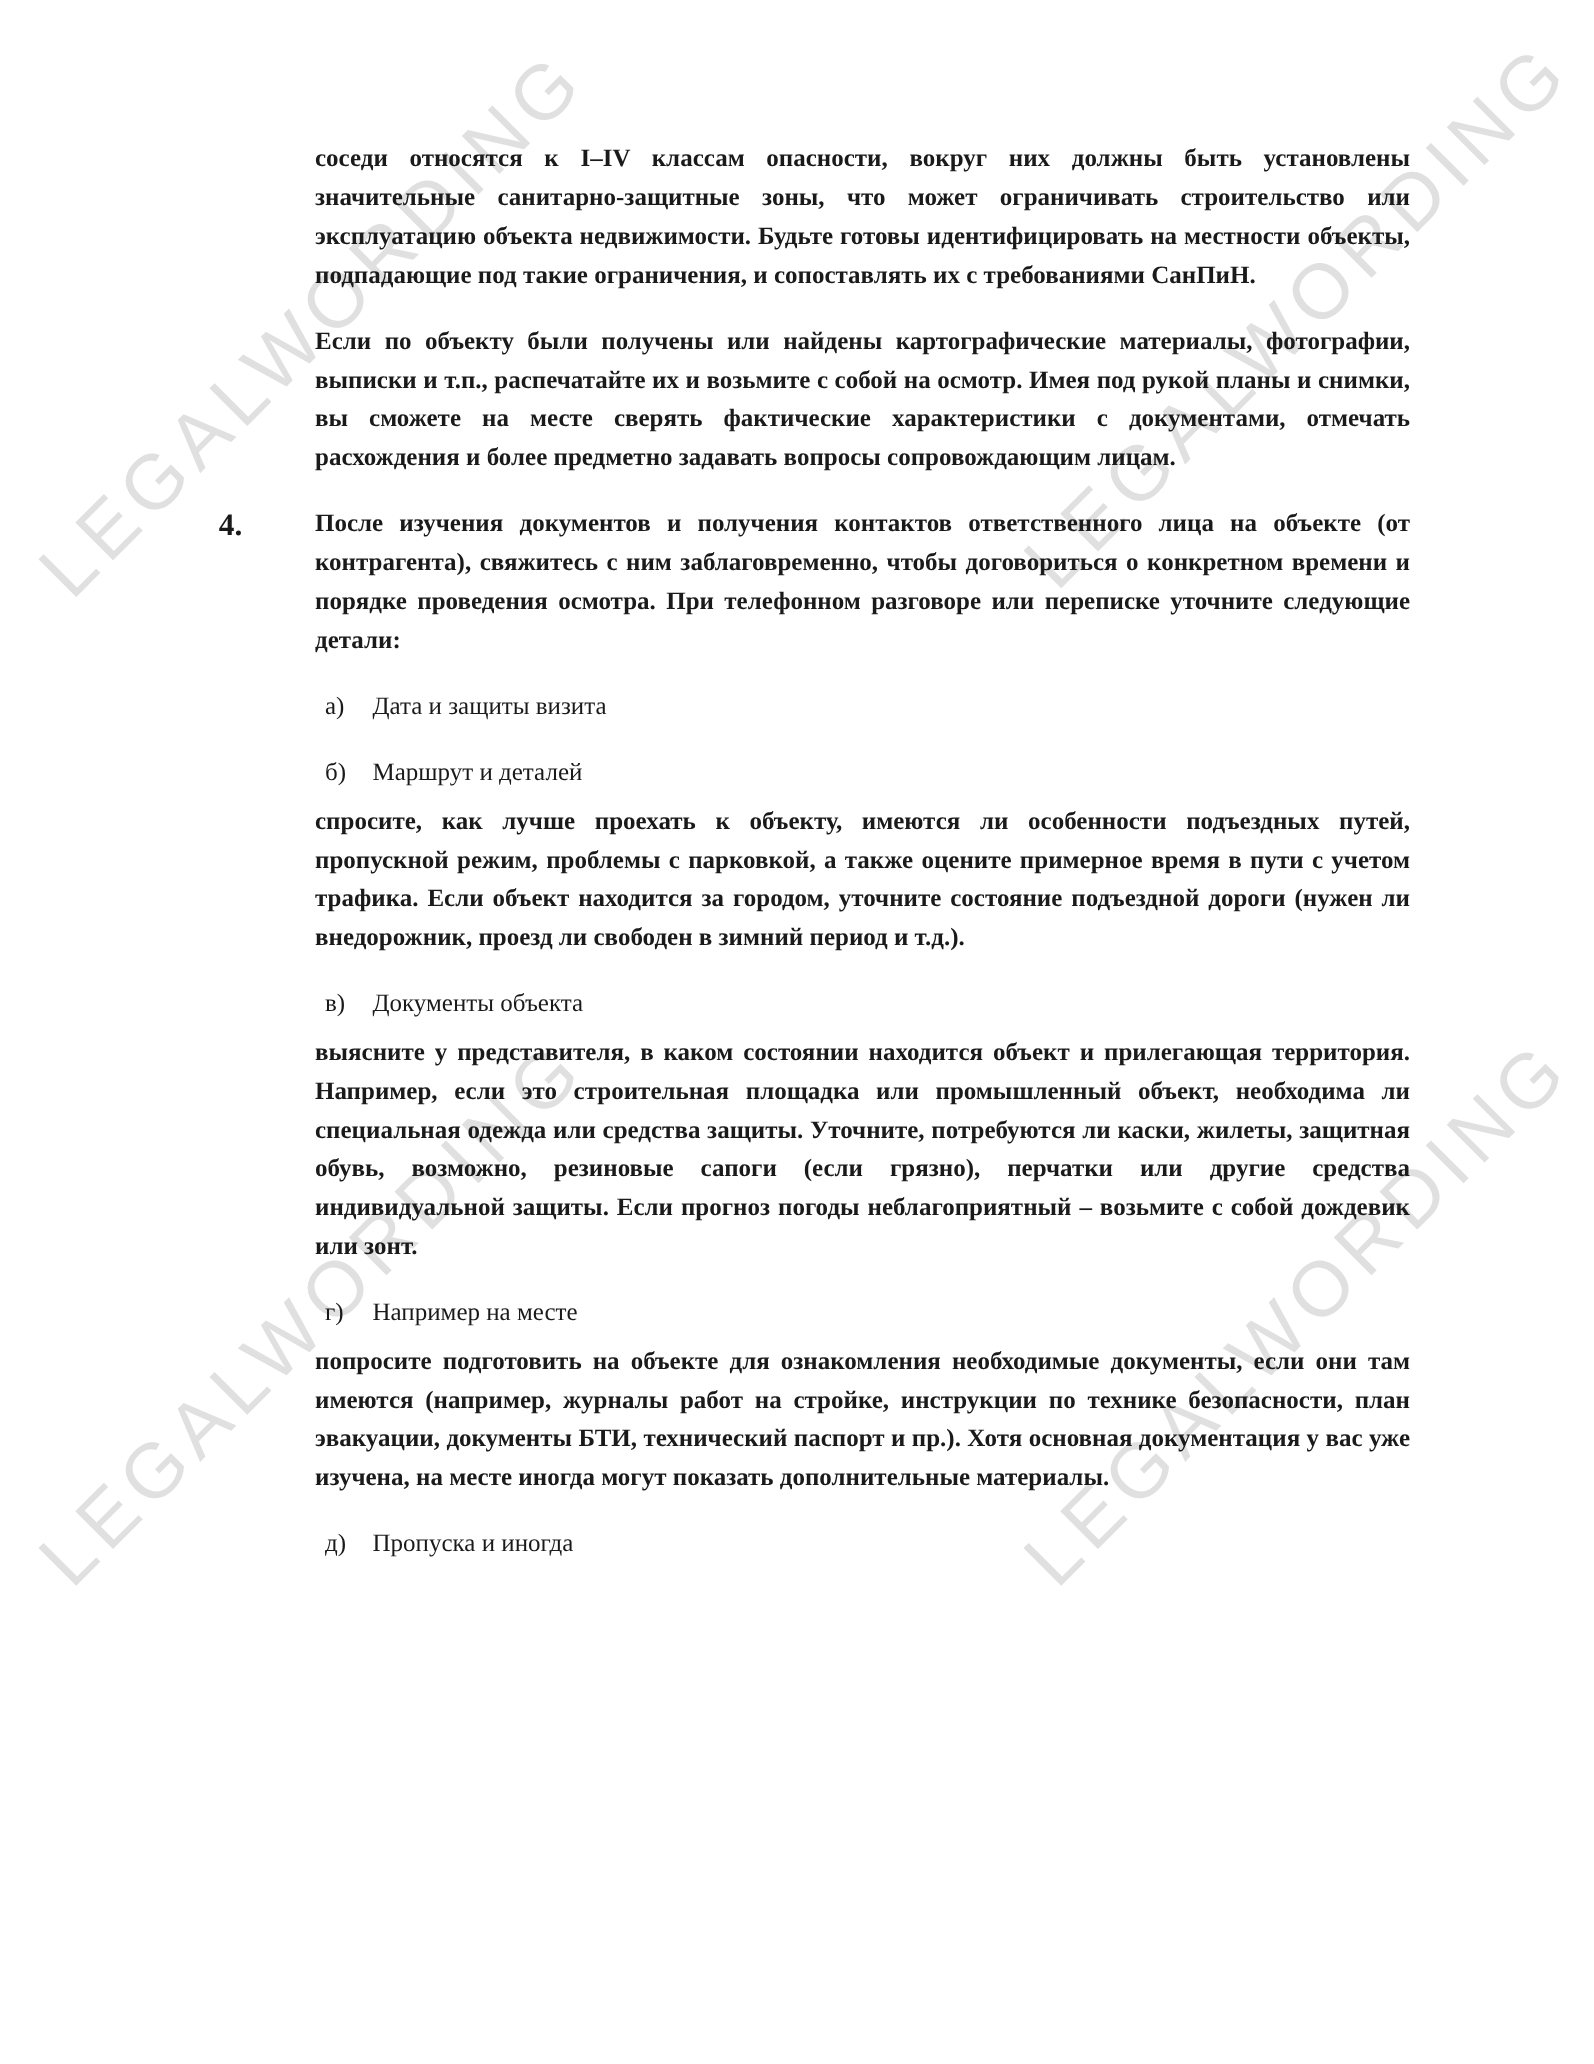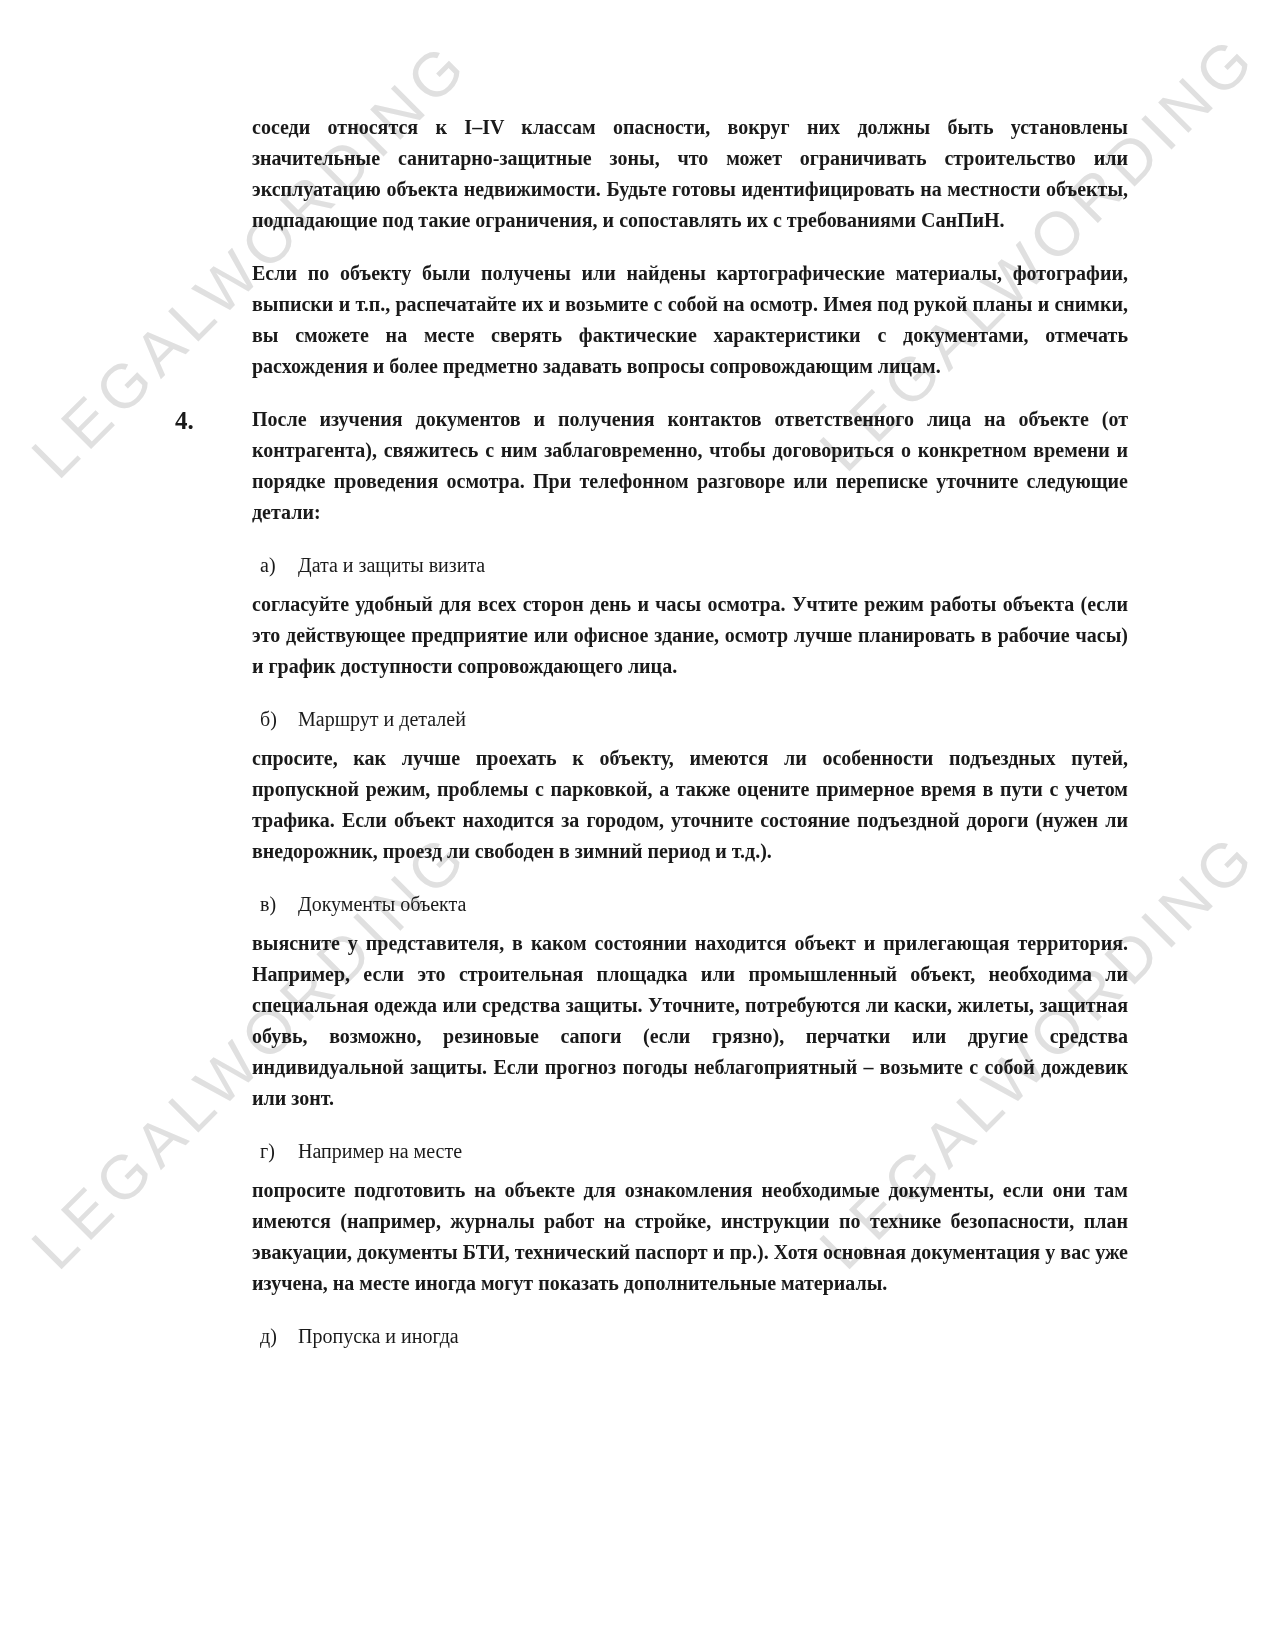--- a/index.html
+++ b/index.html
@@ -94,21 +94,20 @@
       <span class="num">4.</span>
     </div>
 
     <p class="body">После изучения документов и получения контактов ответственного лица на объекте (от контрагента), свяжитесь с ним заблаговременно, чтобы договориться о конкретном времени и порядке проведения осмотра. При телефонном разговоре или переписке уточните следующие детали:</p>
 
     <div class="item">
       <div class="item-head">
         <span class="marker">а)</span>
         <span>Дата и защиты визита</span>
       </div>
-      <p class="body indent item-body">согласуйте удобный для всех сторон день и часы осмотра. Учтите режим работы объекта (если это действующее предприятие или офисное здание, осмотр лучше планировать в рабочие часы) и график доступности сопровождающего лица.</p>
     </div>
 
     <div class="item">
       <div class="item-head">
         <span class="marker">б)</span>
         <span>Маршрут и деталей</span>
       </div>
       <p class="body indent item-body">спросите, как лучше проехать к объекту, имеются ли особенности подъездных путей, пропускной режим, проблемы с парковкой, а также оцените примерное время в пути с учетом трафика. Если объект находится за городом, уточните состояние подъездной дороги (нужен ли внедорожник, проезд ли свободен в зимний период и т.д.).</p>
     </div>
 

